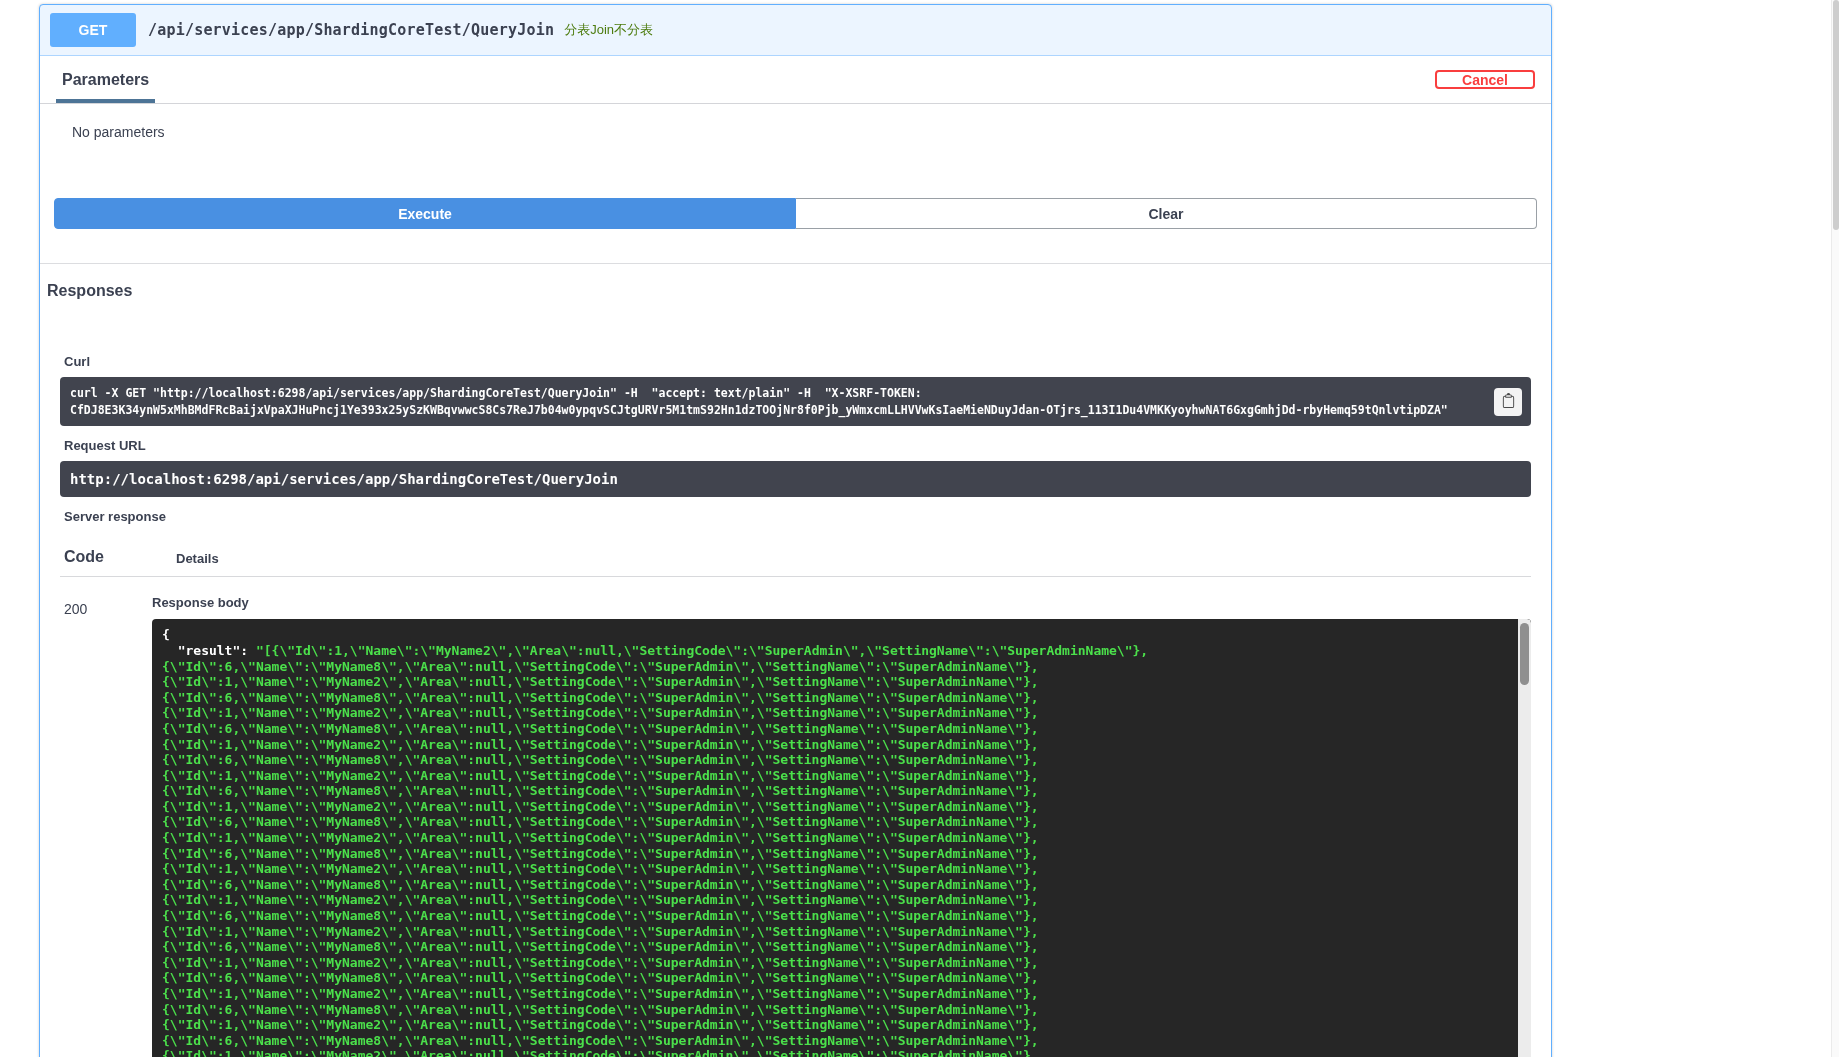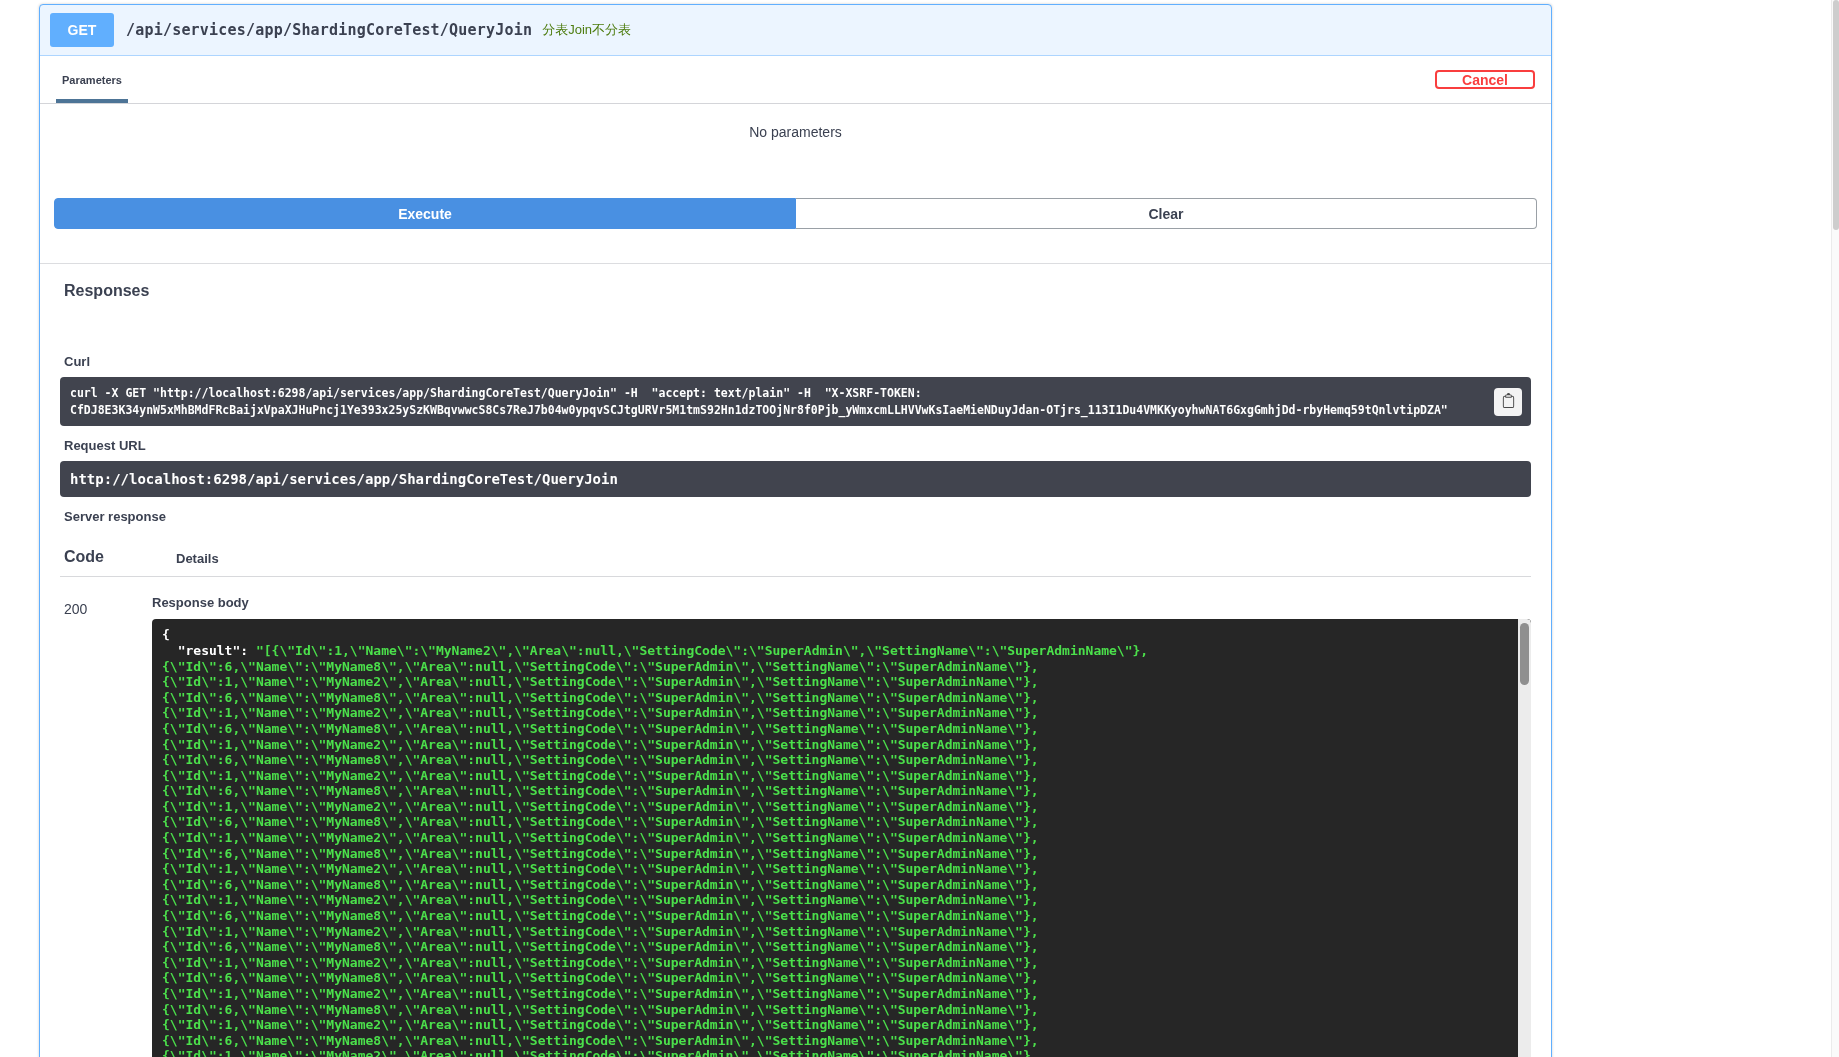--- a/index.html
+++ b/index.html
@@ -14,68 +14,68 @@
     border-radius: 4px; box-shadow: 0 0 3px rgba(0,0,0,.19);
   }
   .opblock-header {
     display: flex; align-items: center; padding: 8px 10px;
     background: rgba(97,175,254,.12);
     border-bottom: 1px solid rgba(97,175,254,.45);
     cursor: pointer;
   }
   .method-badge {
     background: var(--get-badge, #61affe); color: #fff; font-weight: bold;
-    font-size: 14px; border-radius: 3px; width: 64px; padding: 9px 0;
+    font-size: 14px; border-radius: 3px; width: 86px; padding: 9px 0;
     text-align: center; flex: 0 0 auto;
   }
   .op-path {
     font-family: "DejaVu Sans Mono", monospace; font-weight: bold;
     font-size: 15px; color: #3b4151; margin-left: 12px; letter-spacing: .2px;
   }
   .op-desc { font-size: 13px; color: #4d7c0f; margin-left: 10px; }
 
   .tab-row {
     height: 48px; display: flex; align-items: center;
     justify-content: space-between; padding: 0 16px;
     border-bottom: 1px solid rgba(59,65,81,.22);
   }
   .tab-item {
     align-self: stretch; display: flex; align-items: center;
-    font-size: 11px; font-weight: bold; position: relative; padding: 0 6px;
+    font-size: 16px; font-weight: bold; position: relative; padding: 0 6px;
     cursor: pointer;
   }
   .tab-item:after {
     content: ""; position: absolute; left: 0; right: 0; bottom: 0;
     height: 4px; background: #4d7496;
   }
   .btn-cancel {
     width: 100px; height: 19px; background: #fff;
     border: 2px solid var(--cancel-red, #f93e3e); border-radius: 4px;
     color: var(--cancel-red, #f93e3e); font-weight: bold; font-size: 14px;
     cursor: pointer; font-family: "Liberation Sans", sans-serif;
   }
-  .no-params { padding: 20px 32px 40px; font-size: 14px; text-align: center; }
+  .no-params { padding: 20px 32px 40px; font-size: 14px; }
 
   .execute-row { display: flex; margin: 18px 14px 0; padding-bottom: 0; }
   .btn-execute {
     flex: 1; height: 31px; background: var(--execute-button, #4990e2);
     border: 1px solid var(--execute-button, #4990e2);
     border-radius: 4px 0 0 4px; color: #fff; font-weight: bold;
     font-size: 14px; cursor: pointer; font-family: "Liberation Sans", sans-serif;
   }
   .btn-clear {
     flex: 1; height: 31px; background: #fff; border: 1px solid #9aa0a6;
     border-left: none; border-radius: 0 4px 4px 0; color: #3b4151;
     font-weight: bold; font-size: 14px; cursor: pointer;
     font-family: "Liberation Sans", sans-serif;
   }
   .execute-spacer { height: 34px; }
 
   .responses-section { border-top: 1px solid rgba(59,65,81,.18); }
-  .responses-title { font-size: 16px; font-weight: bold; padding: 18px 24px; }
+  .responses-title { font-size: 16px; font-weight: bold; padding: 18px 7px; }
   .responses-inner { padding: 14px 20px 0; }
   .blk-label { font-size: 13px; font-weight: bold; margin: 12px 4px 8px; }
   .blk-label.first { margin-top: 22px; }
 
   .dark-block {
     background: var(--dark-block, #41444e); border-radius: 4px;
     color: #fff; font-family: "DejaVu Sans Mono", monospace;
     font-weight: bold; position: relative;
   }
   .curl-block { padding: 8px 10px; }

